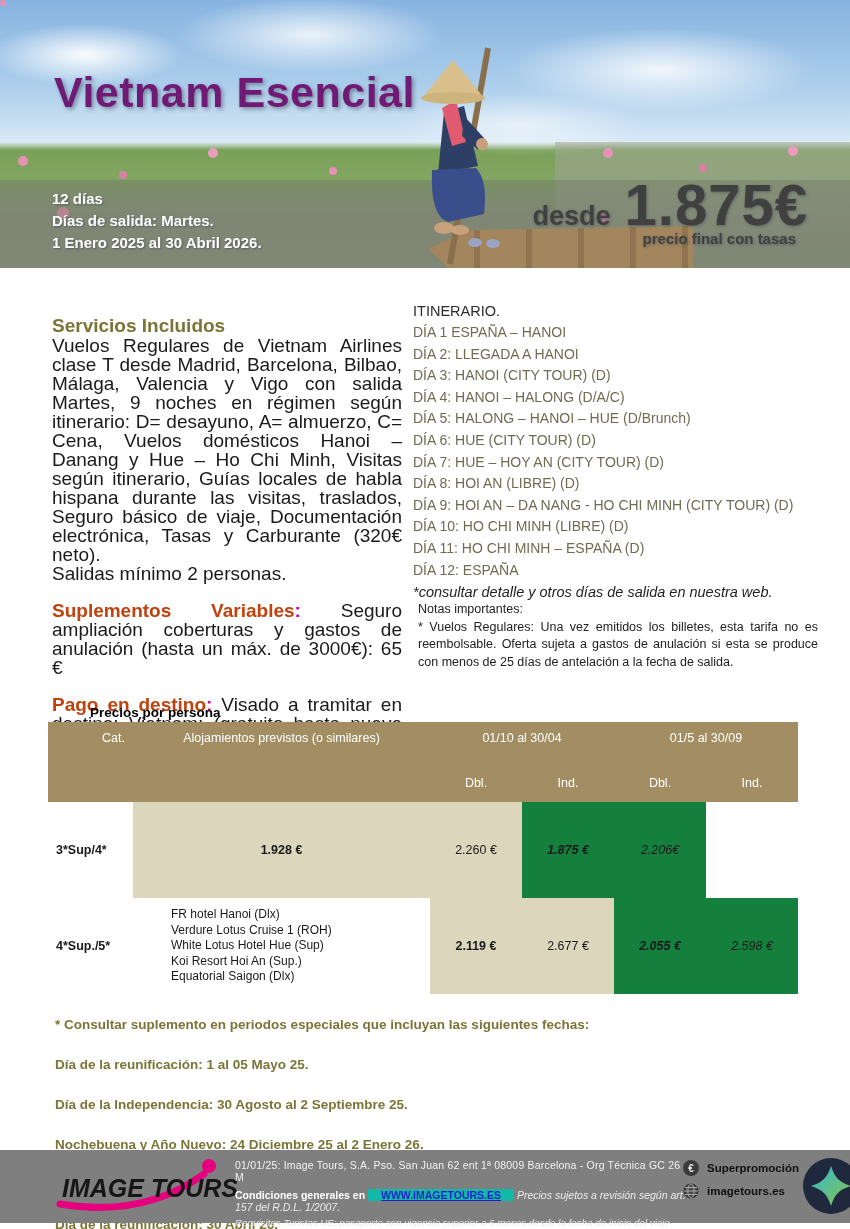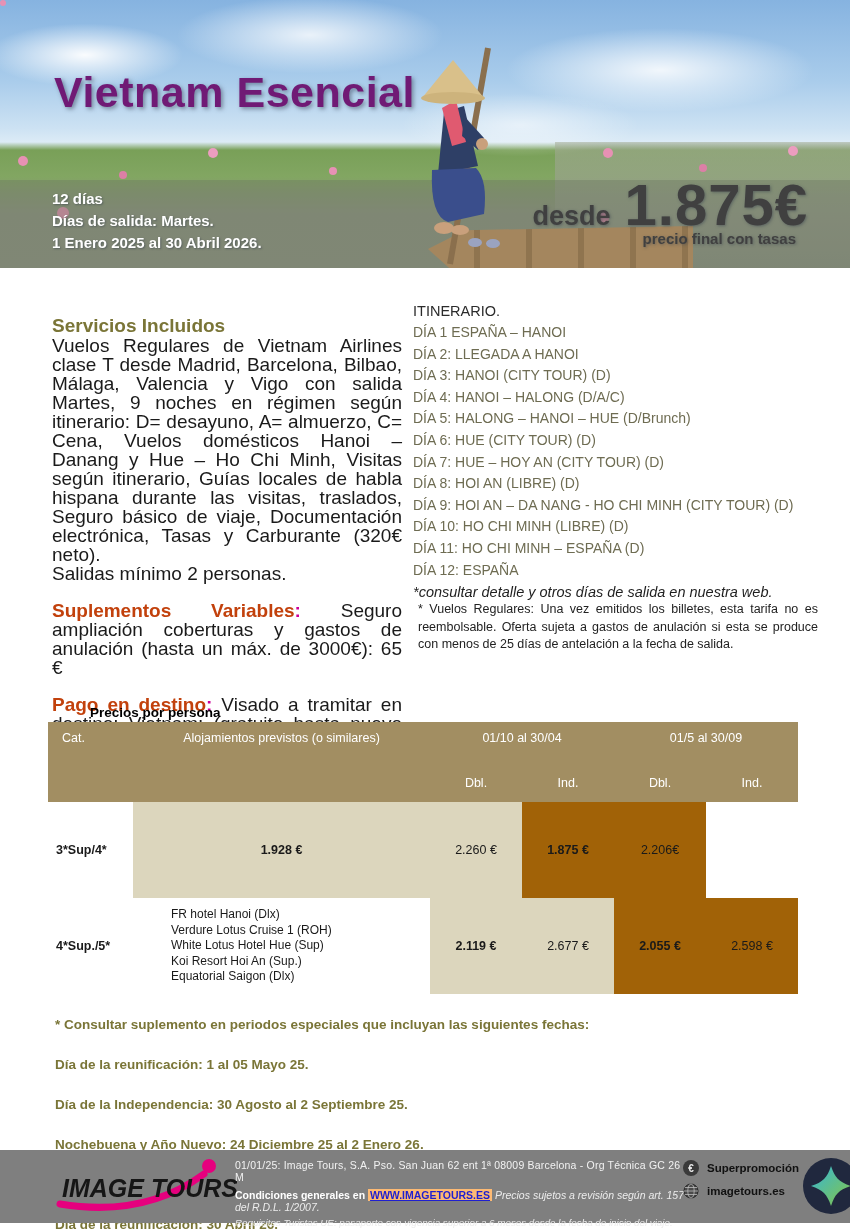--- a/index.html
+++ b/index.html
@@ -55,39 +55,39 @@
   .notes{position:absolute;left:418px;top:601px;width:400px;font-size:12.5px;line-height:17.5px;color:#222;}
   .notes .body{text-align:justify;}
   
   .prices-title{position:absolute;left:50px;top:705px;font-size:13.5px;font-weight:bold;color:#000;margin-left:40px;}
   .table{position:absolute;left:48px;top:722px;width:750px;font-size:12.5px;}
   .trow{display:grid;grid-template-columns:85px 297px 92px 92px 92px 92px;}
   .thead{background:#a28e62;color:#ffffff;}
   .thead .c{display:flex;align-items:flex-start;justify-content:center;padding-top:9px;}
   .thead .r1{height:36px;}
   .thead .r2{height:26px;}
-  .thead .cat{justify-content:flex-start;padding-left:14px;}
+  .thead .cat{justify-content:flex-start;padding-left:14px;margin-left:40px;}
   .span2{grid-column:span 2;}
   .tbody .c{display:flex;align-items:center;justify-content:center;}
   .tbody .bgp1{background:#dcd6bd;}
-  .tbody .bgp2{background:#a16207;}
+  .tbody .bgp2{background:#15803d;font-style:italic;}
   .tbody .cat{font-weight:bold;justify-content:flex-start;padding-left:8px;}
   .tbody .hotels{justify-content:flex-start;font-size:12px;line-height:15.5px;white-space:pre-line;padding-left:38px;}
   .brow{min-height:96px;}
   .bold{font-weight:bold;}
   
   .special{position:absolute;left:55px;top:995px;font-size:13.5px;font-weight:bold;color:#7a7537;line-height:20px;white-space:pre-line;}
   
   .footer{position:absolute;left:0;top:1150px;width:850px;height:73px;background:#7f7f7f;}
   .logo{position:absolute;left:52px;top:4px;}
   .f-text{position:absolute;left:235px;top:9px;width:455px;color:#f2f2f2;}
   .f-line1{font-size:10.5px;letter-spacing:.2px;margin-bottom:6px;}
   .f-line2{font-size:10.5px;margin-bottom:3px;}
   .f-line2 .b{font-weight:bold;color:#ffffff;}
-  .f-link{color:#1f1fd0;font-weight:bold;text-decoration:underline;background:#fdba74;padding:0 2px;}
+  .f-link{color:#1f1fd0;font-weight:bold;text-decoration:underline;background:#14b8a6;padding:0 13px;}
   .f-ital{font-style:italic;color:#ececec;}
   .f-line34{font-size:9.8px;font-style:italic;color:#ececec;line-height:14px;}
   .f-icons{position:absolute;left:683px;top:10px;font-size:11.5px;color:#111;font-weight:bold;}
   .f-icon-row{display:flex;align-items:center;gap:8px;margin-bottom:7px;}
   .euro-circle{width:16px;height:16px;border-radius:50%;background:#3a3a3a;color:#e8e8e8;
     display:flex;align-items:center;justify-content:center;font-size:10px;font-weight:bold;}
   .pinwheel{position:absolute;left:802px;top:7px;}
 </style>
 </head>
 <body>
@@ -152,20 +152,21 @@
   <div class="itin-day">DÍA 7: HUE – HOY AN (CITY TOUR) (D)</div>
   <div class="itin-day">DÍA 8: HOI AN (LIBRE) (D)</div>
   <div class="itin-day">DÍA 9: HOI AN – DA NANG - HO CHI MINH (CITY TOUR) (D)</div>
   <div class="itin-day">DÍA 10: HO CHI MINH (LIBRE) (D)</div>
   <div class="itin-day">DÍA 11: HO CHI MINH – ESPAÑA (D)</div>
   <div class="itin-day">DÍA 12: ESPAÑA</div>
   <div class="itin-note">*consultar detalle y otros días de salida en nuestra web.</div>
 </div>
 
 <div class="notes">
+  <div>Notas importantes:</div>
   <div class="body">* Vuelos Regulares: Una vez emitidos los billetes, esta tarifa no es reembolsable. Oferta sujeta a gastos de anulación si esta se produce con menos de 25 días de antelación a la fecha de  salida.</div>
 </div>
 
 <div class="prices-title">Precios por persona</div>
 <div class="table">
   <div class="thead">
     <div class="trow">
       <div class="c r1 cat">Cat.</div>
       <div class="c r1">Alojamientos previstos (o similares)</div>
       <div class="c r1 span2">01/10 al 30/04</div>

